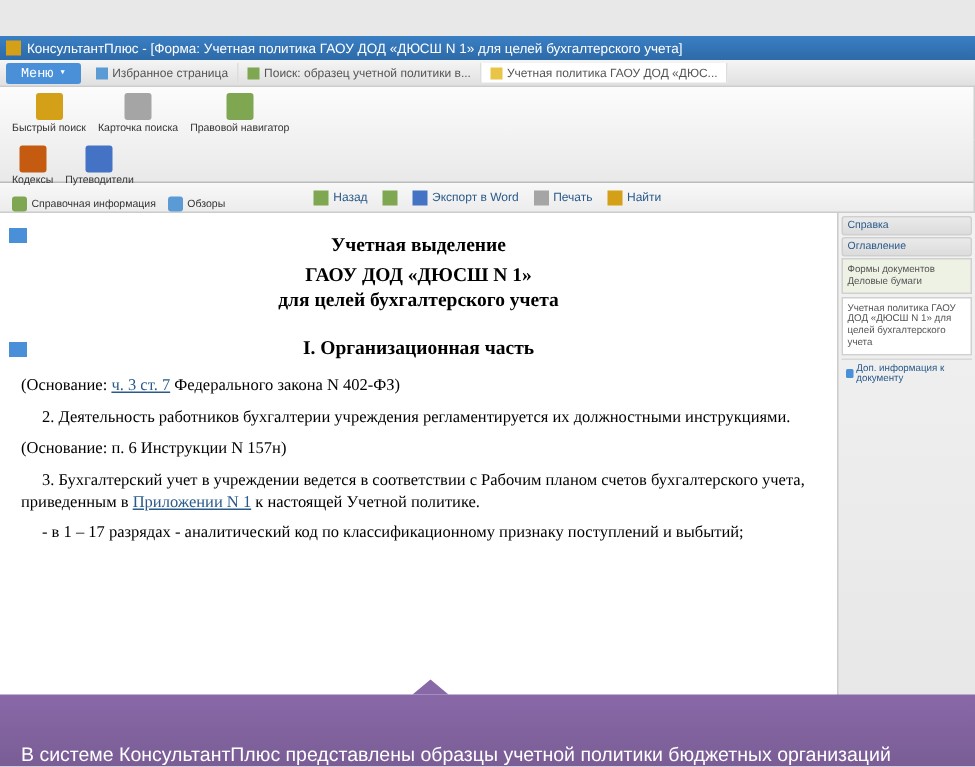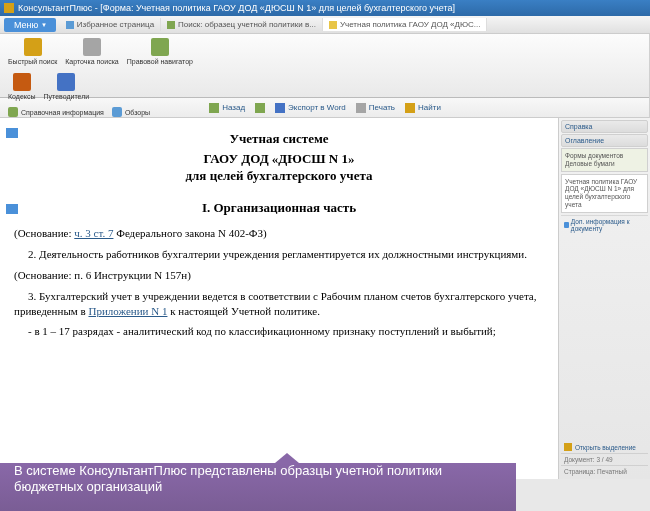--- a/index.html
+++ b/index.html
@@ -1,22 +1,22 @@
 <!DOCTYPE html>
 <html><head>
 <meta charset="utf-8">
 <style>
   * { margin: 0; padding: 0; box-sizing: border-box; }
   body { font-family: Arial, sans-serif; font-size: 10px; background: #e8e8e8; width: 650px; height: 511px; overflow: hidden; position: relative; }
   
-  .titlebar { background: linear-gradient(#3a7fc4, #2d6aa8); color: #fff; height: 16px; display: flex; align-items: center; padding: 0 4px; font-size: 9px; }
+  .titlebar { background: linear-gradient(#3a7fc4, #2d6aa8); color: #fff; height: 16px; display: flex; align-items: center; padding: 0 4px; font-size: 9px; margin-top: 24px; }
   .titlebar .app-icon { width: 10px; height: 10px; background: #d4a017; margin-right: 4px; }
   
   .menubar { background: linear-gradient(#f5f5f5, #e0e0e0); height: 18px; display: flex; align-items: center; border-bottom: 1px solid #ccc; }
-  .menu-btn { background: #4a90d9; color: #fff; padding: 2px 10px; font-size: 9px; border-radius: 2px; margin: 0 4px; display: flex; align-items: center; gap: 4px; }
+  .menu-btn { background: #4a90d9; color: #fff; padding: 2px 10px; font-size: 9px; border-radius: 2px; margin: 0 4px; display: flex; align-items: center; gap: 4px; font-family: Liberation Mono, monospace; }
   .menu-btn .chev { font-size: 7px; }
   .tab { display: flex; align-items: center; padding: 2px 6px; font-size: 8px; color: #555; gap: 3px; border-right: 1px solid #ddd; }
   .tab.active { background: #fff; }
   .tab-icon { width: 8px; height: 8px; }
   .ic-blue { background: #5b9bd5; }
   .ic-search { background: #7fa650; }
   .ic-doc { background: #e8c547; }
   
   .ribbon { background: linear-gradient(#fcfcfc, #e9e9e9); height: 64px; display: flex; border-bottom: 1px solid #bbb; flex-direction: column; }
   .ribbon-group { display: flex; align-items: center; padding: 2px 4px; border-right: 1px solid #d0d0d0; }
@@ -48,21 +48,21 @@
   .side { width: 92px; background: linear-gradient(#f2f2f2, #e6e6e6); border-left: 1px solid #ccc; padding: 2px; display: flex; flex-direction: column; }
   .side-sec { background: linear-gradient(#eaeaea, #dcdcdc); border: 1px solid #cfcfcf; font-size: 7px; color: #2a5a8a; padding: 2px 3px; margin-bottom: 1px; border-radius: 2px; }
   .side-box { background: #fff; border: 1px solid #d0d0d0; font-size: 6.5px; color: #555; padding: 3px; margin-bottom: 2px; line-height: 1.2; }
   .side-link { color: #2a5a8a; font-size: 6.5px; padding: 2px 3px; border-top: 1px solid #d8d8d8; display: flex; align-items: center; gap: 2px; }
   .side-link .dot { width: 6px; height: 6px; background: #4a90d9; border-radius: 1px; }
   .side-spacer { flex: 1; }
   .side-status { font-size: 6.5px; color: #777; padding: 2px 3px; border-top: 1px solid #d0d0d0; }
   .side-open { font-size: 6.5px; color: #2a5a8a; padding: 2px 3px; display: flex; align-items: center; gap: 3px; }
   .side-open .oic { width: 8px; height: 8px; background: #d4a017; }
   
-  .banner { position: absolute; left: 0; bottom: 0; width: 516px; height: 48px; background: linear-gradient(#8968a8, #7a5d95); color: #fff; display: flex; align-items: flex-start; padding: 0 14px; font-size: 13px; line-height: 1.25; }
+  .banner { position: absolute; left: 0; bottom: 0; width: 650px; height: 48px; background: linear-gradient(#8968a8, #7a5d95); color: #fff; display: flex; align-items: flex-end; padding: 0 14px; font-size: 13px; line-height: 1.25; }
   .banner .arrow { position: absolute; top: -10px; left: 275px; width: 0; height: 0; border-left: 12px solid transparent; border-right: 12px solid transparent; border-bottom: 10px solid #8968a8; }
   
   .hide-btn { margin-left: auto; background: linear-gradient(#f0f0f0,#dcdcdc); border: 1px solid #bbb; border-radius: 2px; font-size: 8px; padding: 1px 6px; color: #555; display: flex; align-items: center; gap: 3px; }
 </style>
 </head>
 <body>
 
 <div class="titlebar">
   <div class="app-icon"></div>
   <span>КонсультантПлюс - [Форма: Учетная политика ГАОУ ДОД «ДЮСШ N 1» для целей бухгалтерского учета]</span>
@@ -179,21 +179,21 @@
       <div class="ic ic1"></div>
       <span>Найти</span>
     </div>
   </div>
 </div>
 
 <div class="main">
   <div class="doc-pane">
     <div class="blue-tab" style="top:10px"></div>
     <div class="blue-tab" style="top:86px"></div>
-    <div class="doc-title">Учетная системе</div>
+    <div class="doc-title">Учетная выделение</div>
     <div class="doc-sub">ГАОУ ДОД «ДЮСШ N 1»</div>
     <div class="doc-sub">для целей бухгалтерского учета</div>
     <div class="doc-section">I. Организационная часть</div>
     <p class="doc-p" style="text-indent:0">
       <span>(Основание: </span><a class="doc-link">ч. 3 ст. 7</a><span> Федерального закона N 402-ФЗ)</span>
     </p>
     <p class="doc-p">2. Деятельность работников бухгалтерии учреждения регламентируется их должностными инструкциями.</p>
     <p class="doc-p" style="text-indent:0">(Основание: п. 6 Инструкции N 157н)</p>
     <p class="doc-p">
       <span>3. Бухгалтерский учет в учреждении ведется в соответствии с Рабочим планом счетов бухгалтерского учета, приведенным в </span><a class="doc-link">Приложении N 1</a><span> к настоящей Учетной политике.</span>

